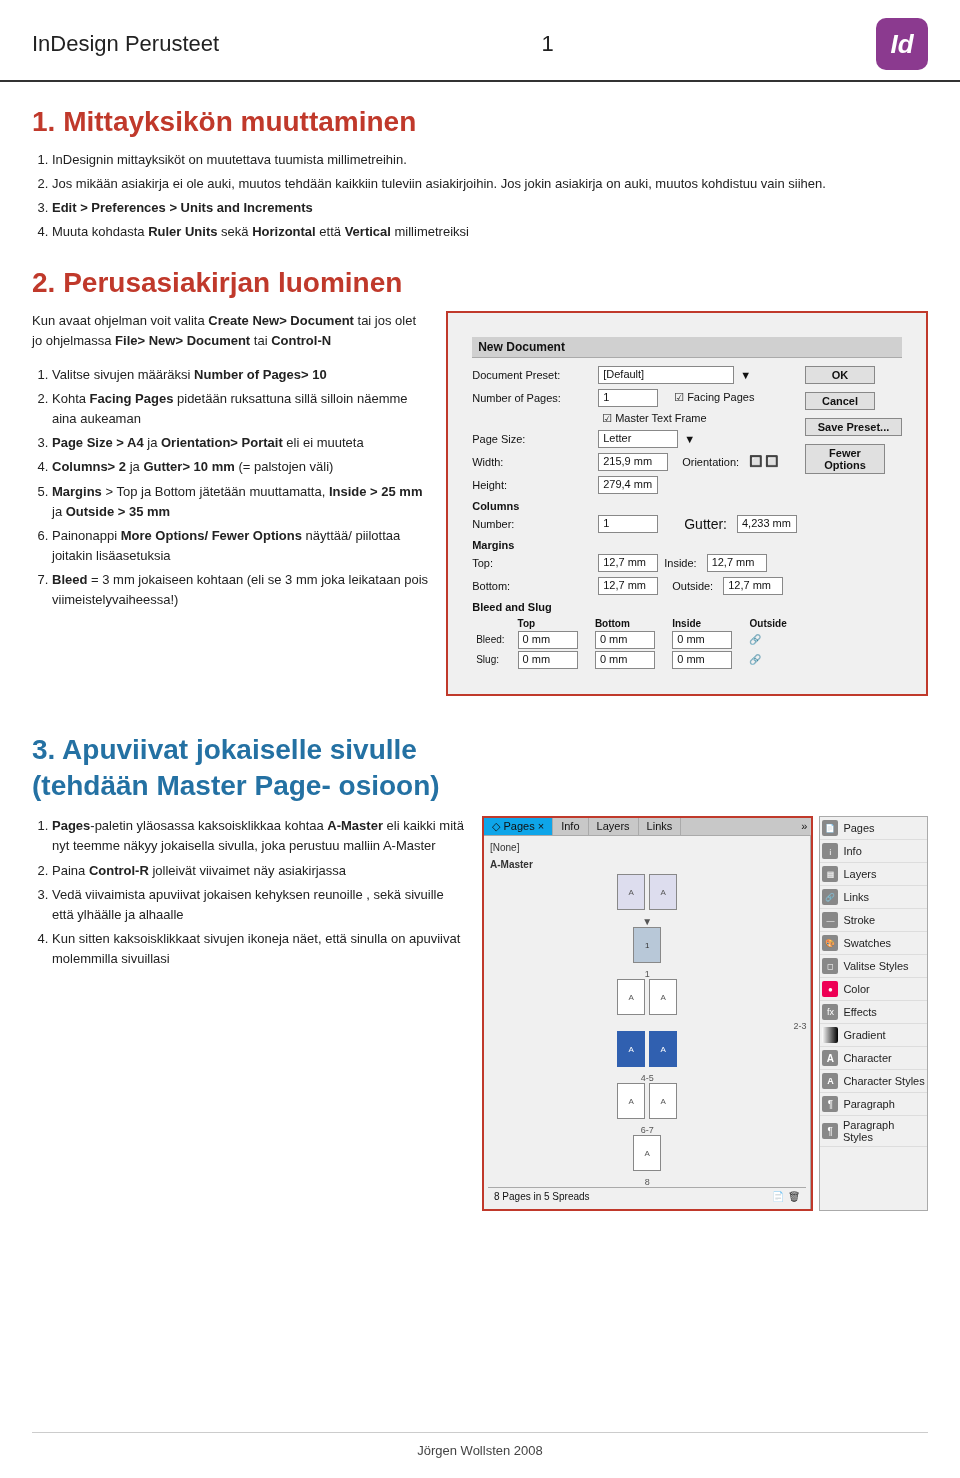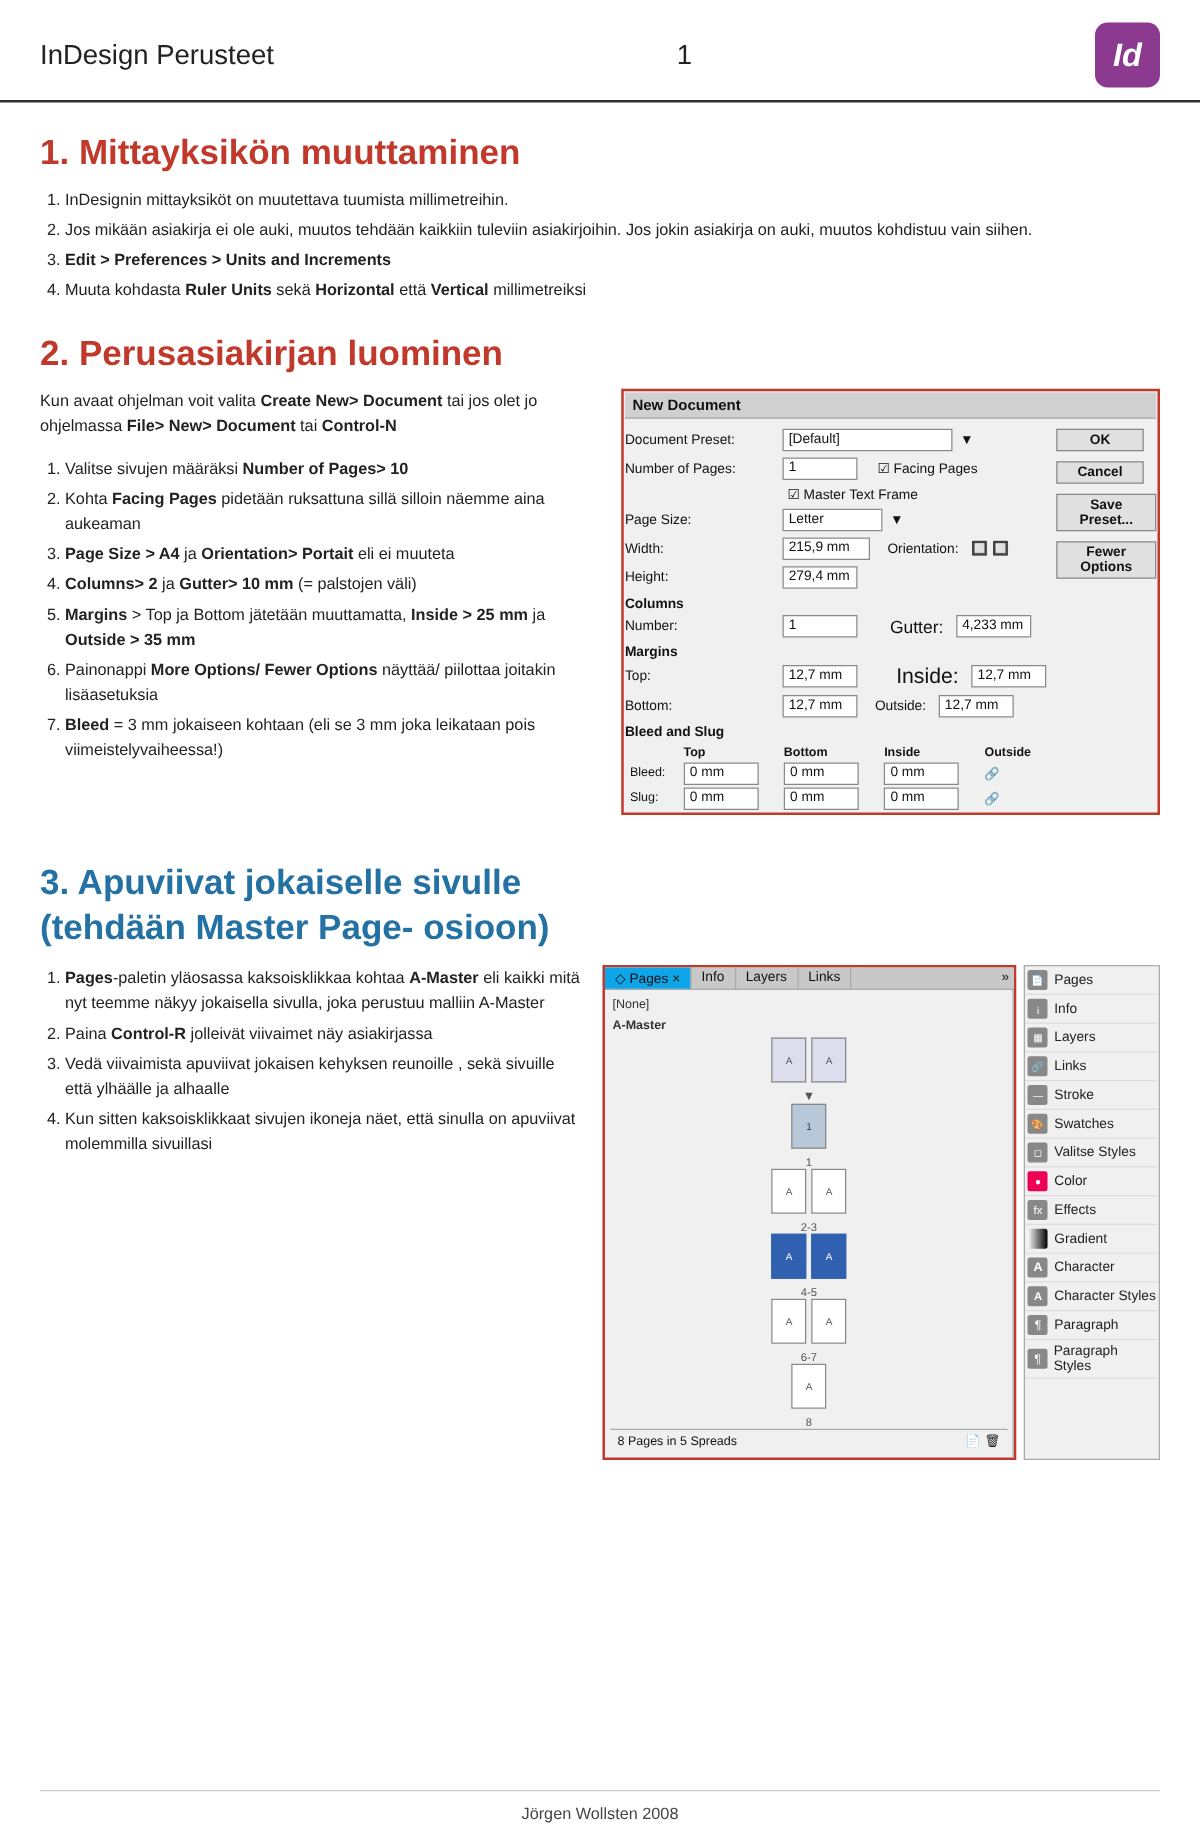--- a/index.html
+++ b/index.html
@@ -97,21 +97,21 @@
       align-items: flex-start;
       margin-top: 10px;
     }
     .two-col-3-text { flex: 1; }
     .two-col-3-image { flex: 0 0 340px; }
 
     
     .dialog-mock {
       border: 2px solid #c0392b;
       background: #f0f0f0;
-      padding: 1px;
+      padding: 24px;
       font-size: 11px;
       color: #111;
       font-family: Arial, sans-serif;
     }
     .dialog-title-bar {
       background: #d0d0d0;
       padding: 3px 6px;
       font-size: 12px;
       font-weight: bold;
       margin-bottom: 8px;
@@ -384,21 +384,21 @@
                 <span class="dialog-label">Number:</span>
                 <span class="dialog-input" style="width:38px;display:inline-block;">1</span>
                 <span style="margin-left:20px;font-size:14px"><span>Gutter:</span></span>
                 <span class="dialog-input" style="width:56px;display:inline-block;margin-left:4px;">4,233 mm</span>
               </div>
 
               <div class="dialog-section-title">Margins</div>
               <div class="dialog-row">
                 <span class="dialog-label">Top:</span>
                 <span class="dialog-input" style="width:56px;display:inline-block;">12,7 mm</span>
-                <span style="margin-left:25px;font-size:17px"><span>Inside:</span></span>
+                <span style="margin-left:0;font-size:11px"><span>Inside:</span></span>
                 <span class="dialog-input" style="width:56px;display:inline-block;margin-left:4px;">12,7 mm</span>
               </div>
               <div class="dialog-row">
                 <span class="dialog-label">Bottom:</span>
                 <span class="dialog-input" style="width:56px;display:inline-block;">12,7 mm</span>
                 <span style="margin-left:8px;font-size:11px"><span>Outside:</span></span>
                 <span class="dialog-input" style="width:56px;display:inline-block;margin-left:4px;">12,7 mm</span>
               </div>
 
               <div class="dialog-section-title">Bleed and Slug</div>
@@ -425,21 +425,21 @@
                   <td><span class="dialog-input" style="width:38px;display:inline-block;">0 mm</span></td>
                   <td><span style="font-size:10px">🔗</span></td>
                 </tr>
               </tbody>
                 </table>
             </div>
 
             <div class="dialog-btns-col">
               <div class="dialog-btn">OK</div>
               <div class="dialog-btn">Cancel</div>
-              <div class="dialog-btn" style="width:80px;">Save Preset...</div>
+              <div class="dialog-btn" style="width:97px;">Save Preset...</div>
               <div class="dialog-btn" style="width:80px;">Fewer Options</div>
             </div>
           </div>
         </div>
       </div>
     </div>
   </div>
 
   <div style="margin-top: 36px;">
     <div class="section-title-blue">
@@ -492,21 +492,21 @@
                 <div style="text-align:center;font-size:9px;color:#555;">1</div>
 
                 <div class="pages-thumb-row">
                   <div class="page-thumb">
                       <span style="font-size:8px;">A</span>
                     </div>
                   <div class="page-thumb">
                       <span style="font-size:8px;">A</span>
                     </div>
                 </div>
-                <div style="text-align:center;font-size:9px;color:#555;">2-3</div>
+                <div style="text-align:right;font-size:9px;color:#555;">2-3</div>
 
                 <div class="pages-thumb-row">
                   <div class="page-thumb page-thumb-selected">
                       <span style="font-size:8px;color:#fff;">A</span>
                     </div>
                   <div class="page-thumb page-thumb-selected">
                       <span style="font-size:8px;color:#fff;">A</span>
                     </div>
                 </div>
                 <div style="text-align:center;font-size:9px;color:#555;">4-5</div>

